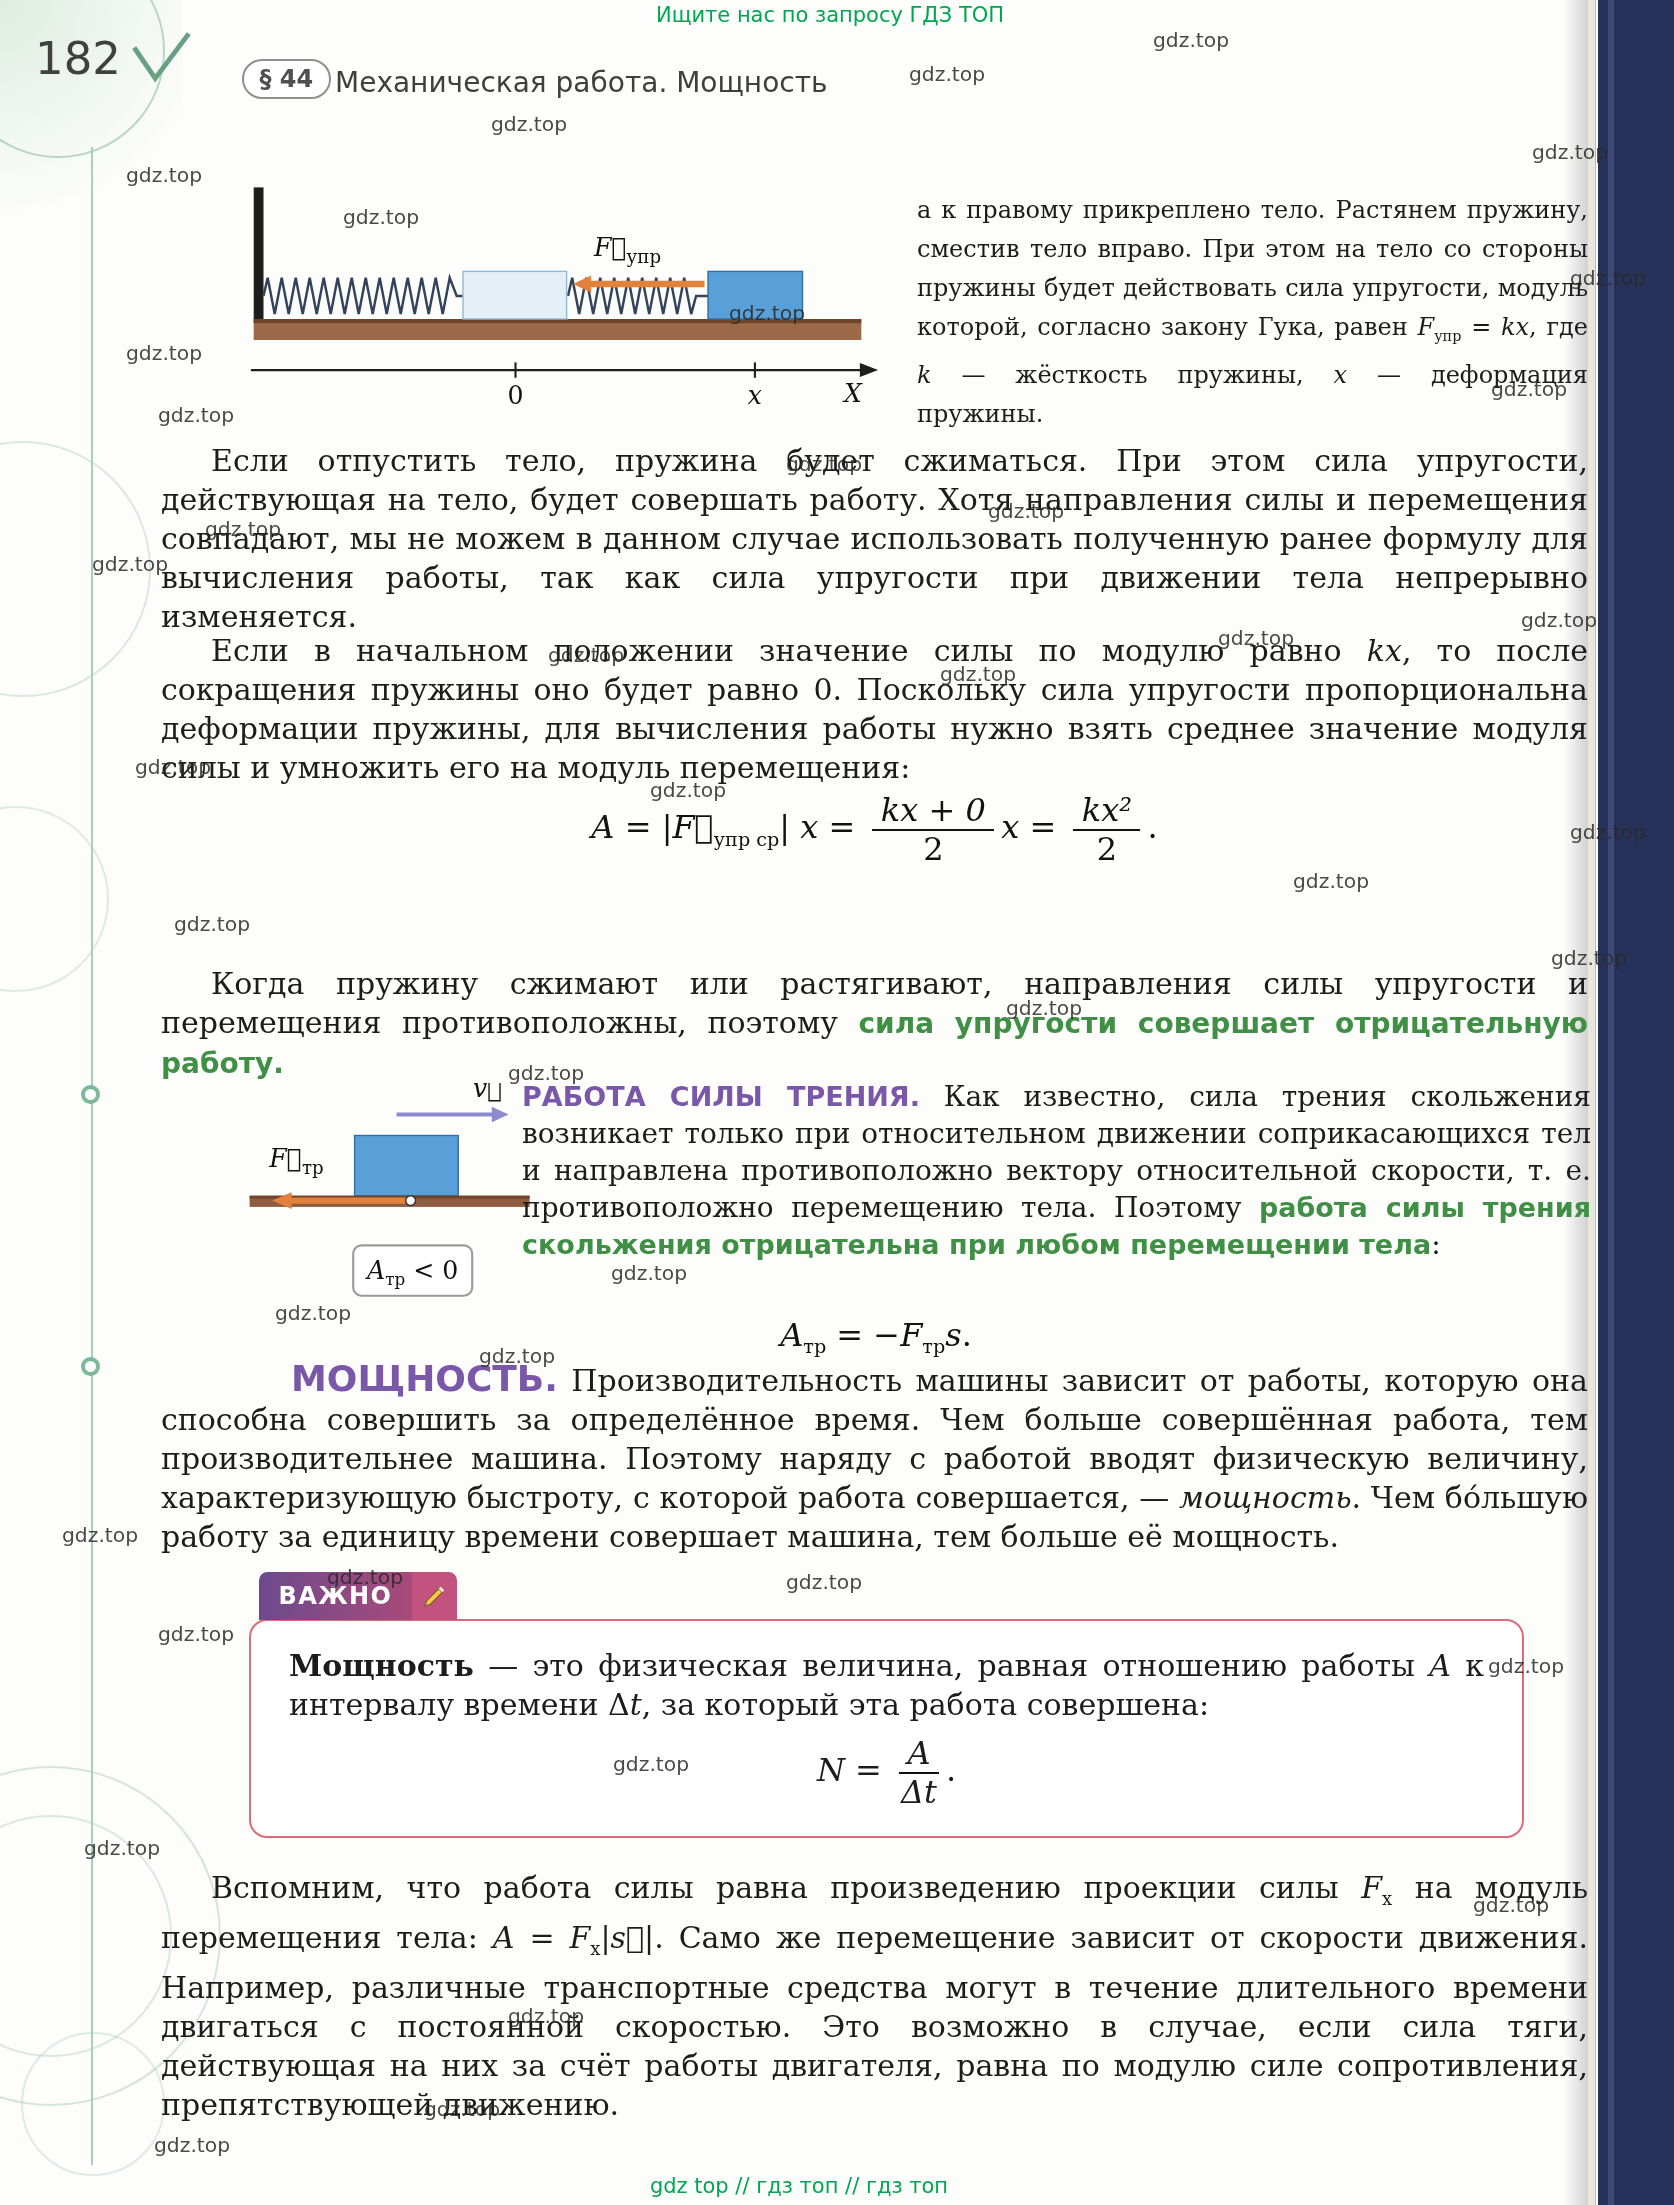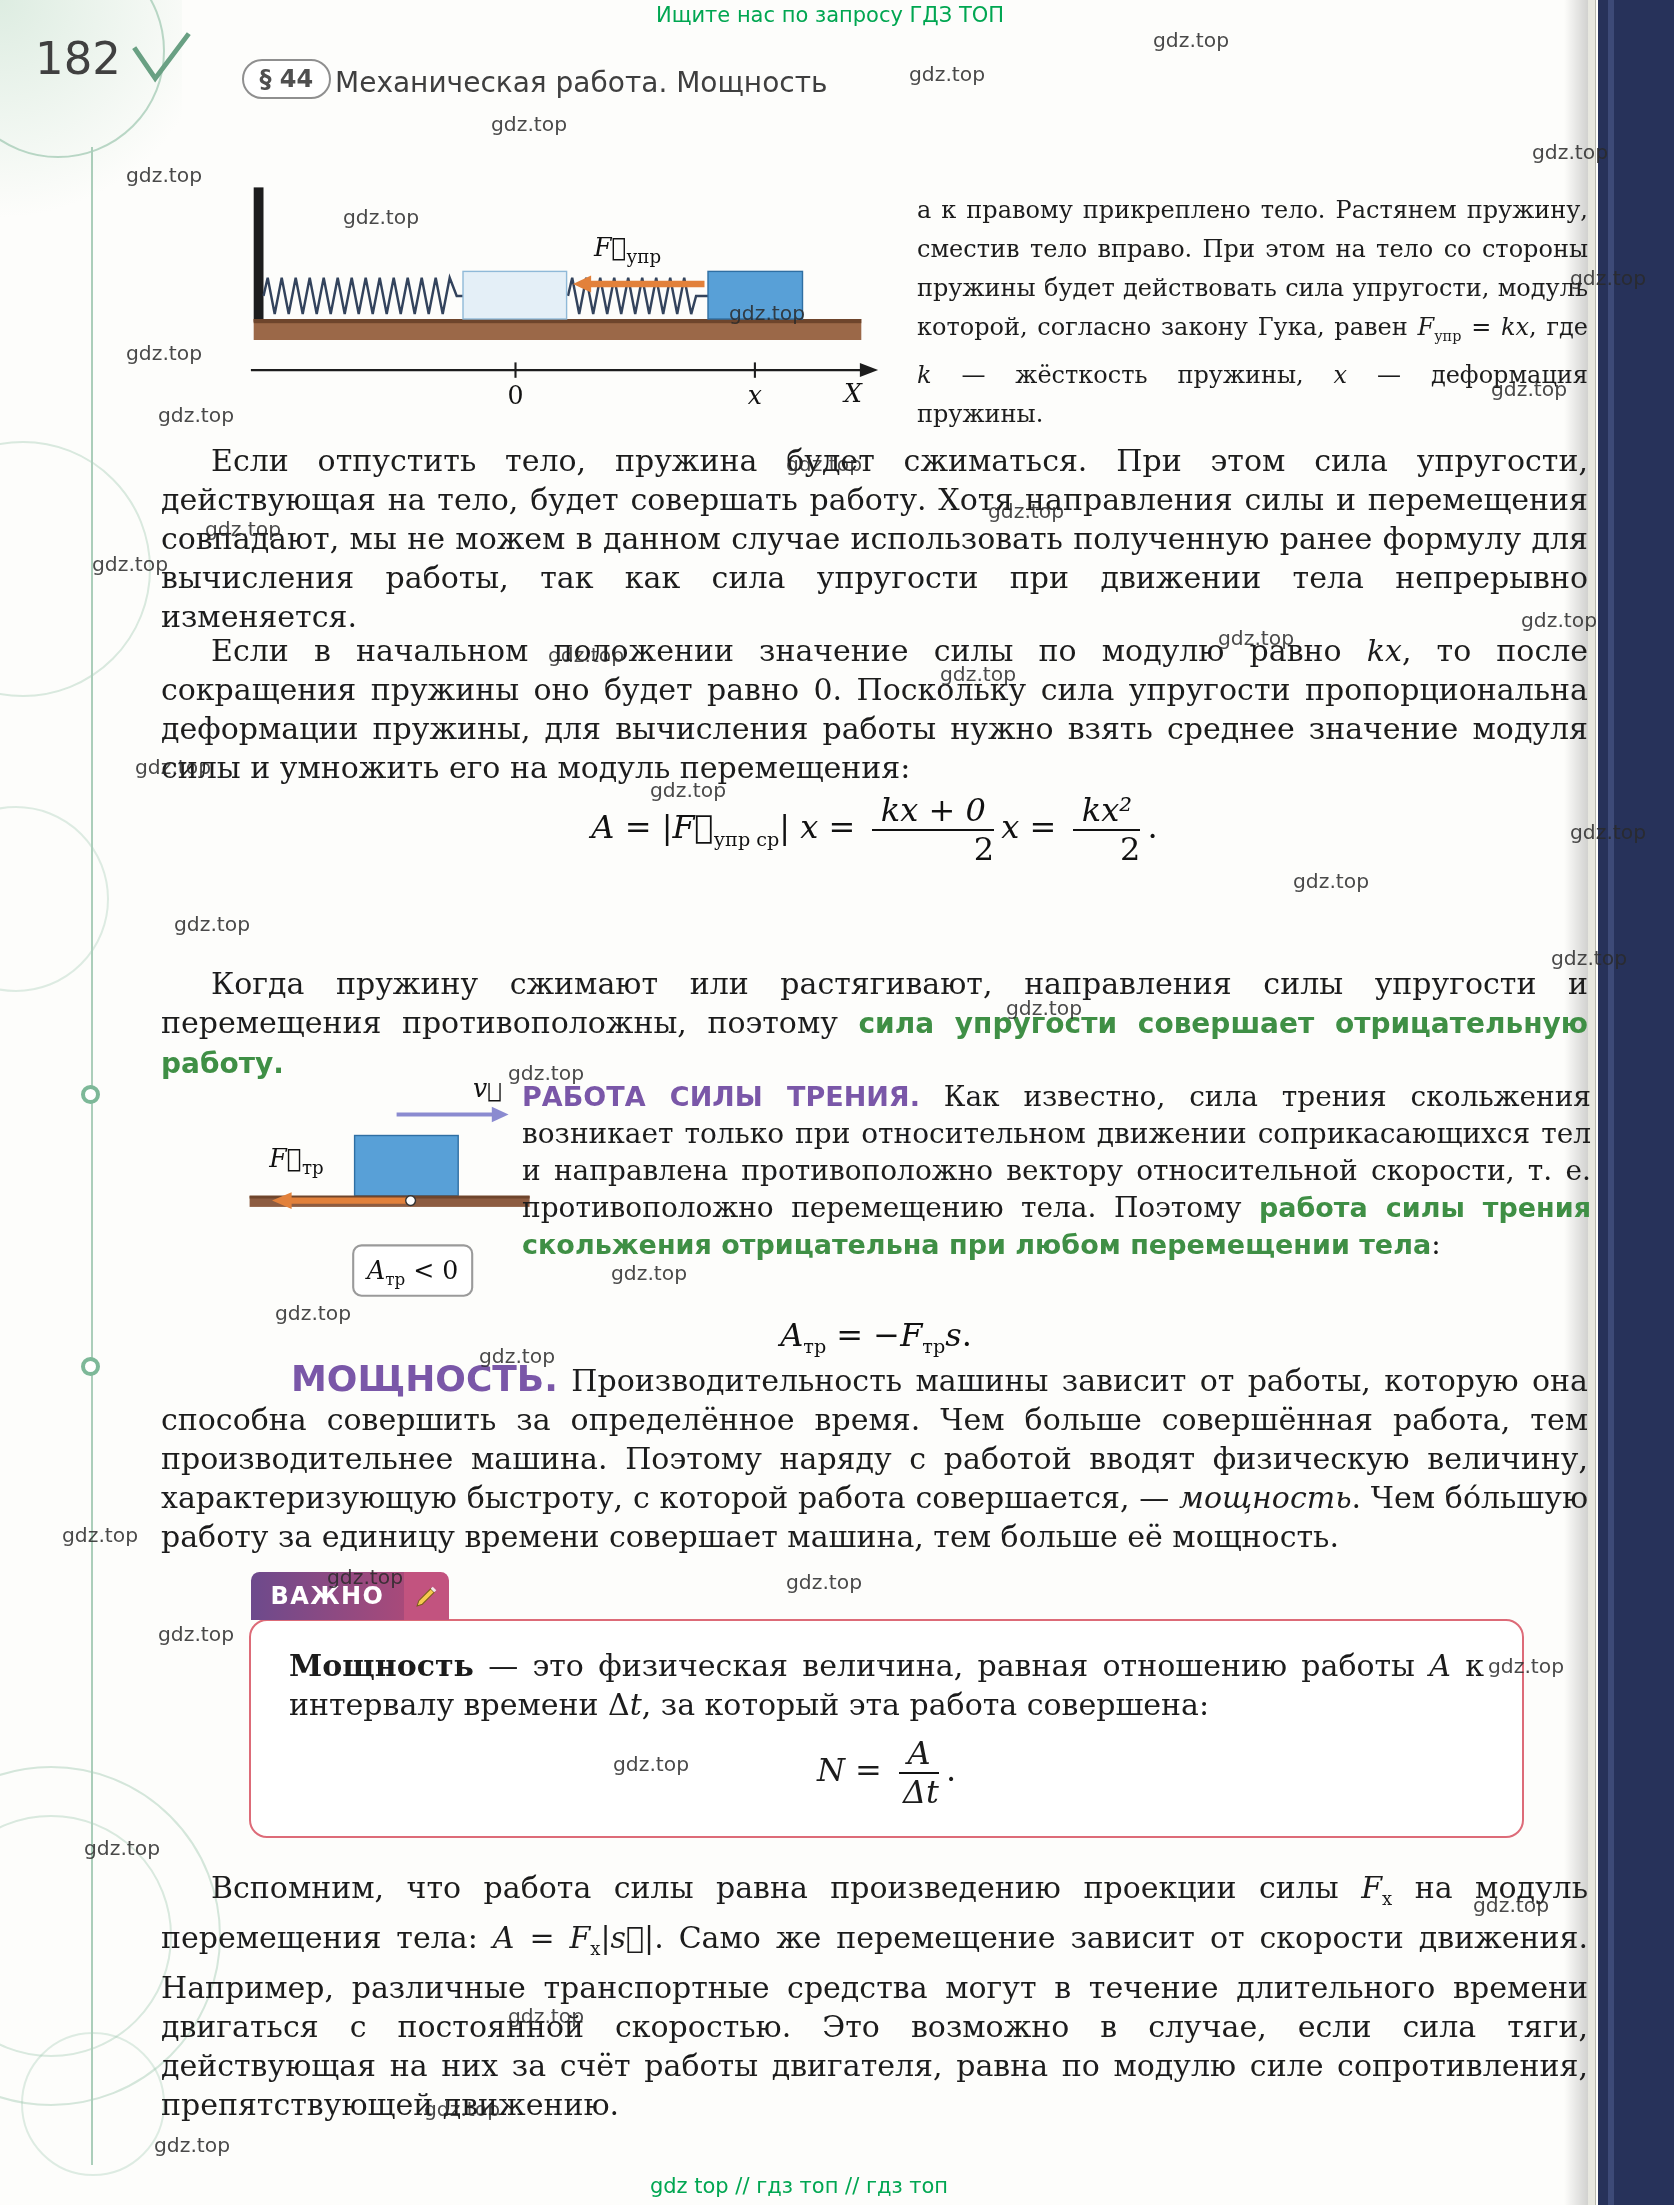--- a/index.html
+++ b/index.html
@@ -46,34 +46,34 @@
   .para{position:absolute;left:161px;width:1427px;font-size:30px;line-height:39px;
         text-align:justify;text-indent:50px;margin:0;}
   .col-right{position:absolute;left:917px;top:191px;width:671px;font-size:24px;line-height:39px;
              text-align:justify;text-indent:0;margin:0;}
   .it{font-style:italic;}
   .green{color:#3f8f45;font-weight:bold;font-family:"DejaVu Sans","Liberation Sans",sans-serif;font-size:28px;}
   .purple{color:#7a57a8;font-weight:bold;font-family:"DejaVu Sans","Liberation Sans",sans-serif;font-size:36px;}
   sub{font-size:0.6em;}
   
   .formula{position:absolute;font-size:32px;color:#111;text-align:center;}
-  .frac{display:inline-block;text-align:right;vertical-align:middle;margin:0 7px;line-height:1.15;}
+  .frac{display:inline-block;text-align:center;vertical-align:middle;margin:0 7px;line-height:1.15;}
   .frac .num{display:block;border-bottom:2.1px solid #111;padding:0 8.4px;}
   .frac .den{display:block;}
   
   .friction-block{position:absolute;left:522px;top:1078px;width:1069px;font-size:28px;line-height:37px;
                   text-align:justify;margin:0;}
   .friction-block .green,.friction-block .purple{font-size:27px;}
   .power-block{position:absolute;left:161px;top:1359px;width:1427px;font-size:30px;line-height:39px;
                text-align:justify;text-indent:130px;margin:0;}
   
   .important-badge{position:absolute;left:251px;top:1572px;display:flex;height:48px;z-index:2;}
   .badge-label{display:flex;align-items:center;padding:0 19.6px;color:#fff;font-weight:bold;
                font-family:"DejaVu Sans","Liberation Sans",sans-serif;font-size:24px;letter-spacing:1.4px;
-               background:linear-gradient(90deg,#6d4a8c,#a84a7a);border-radius:8.4px 0 0 0;}
+               background:linear-gradient(90deg,#6d4a8c,#a84a7a);border-radius:8.4px 0 0 0;margin-left:8px;}
   .badge-icon{width:45px;display:flex;align-items:center;justify-content:center;
               background:#c2537f;border-radius:0 8.4px 0 0;}
   .important-box{position:absolute;left:249px;top:1619px;width:1275px;height:219px;box-sizing:border-box;
                  border:2.8px solid #dd6b78;border-radius:18px;background:#fff;padding:25px 38px 21px;}
   .box-text{margin:0;font-size:30px;line-height:39px;text-align:justify;}
   .box-formula{margin-top:11.2px;text-align:center;font-size:32px;}
   
   .fig{position:absolute;}
   .fig text{font-family:"DejaVu Serif","Liberation Serif",serif;font-size:36px;fill:#111;}
 </style>

